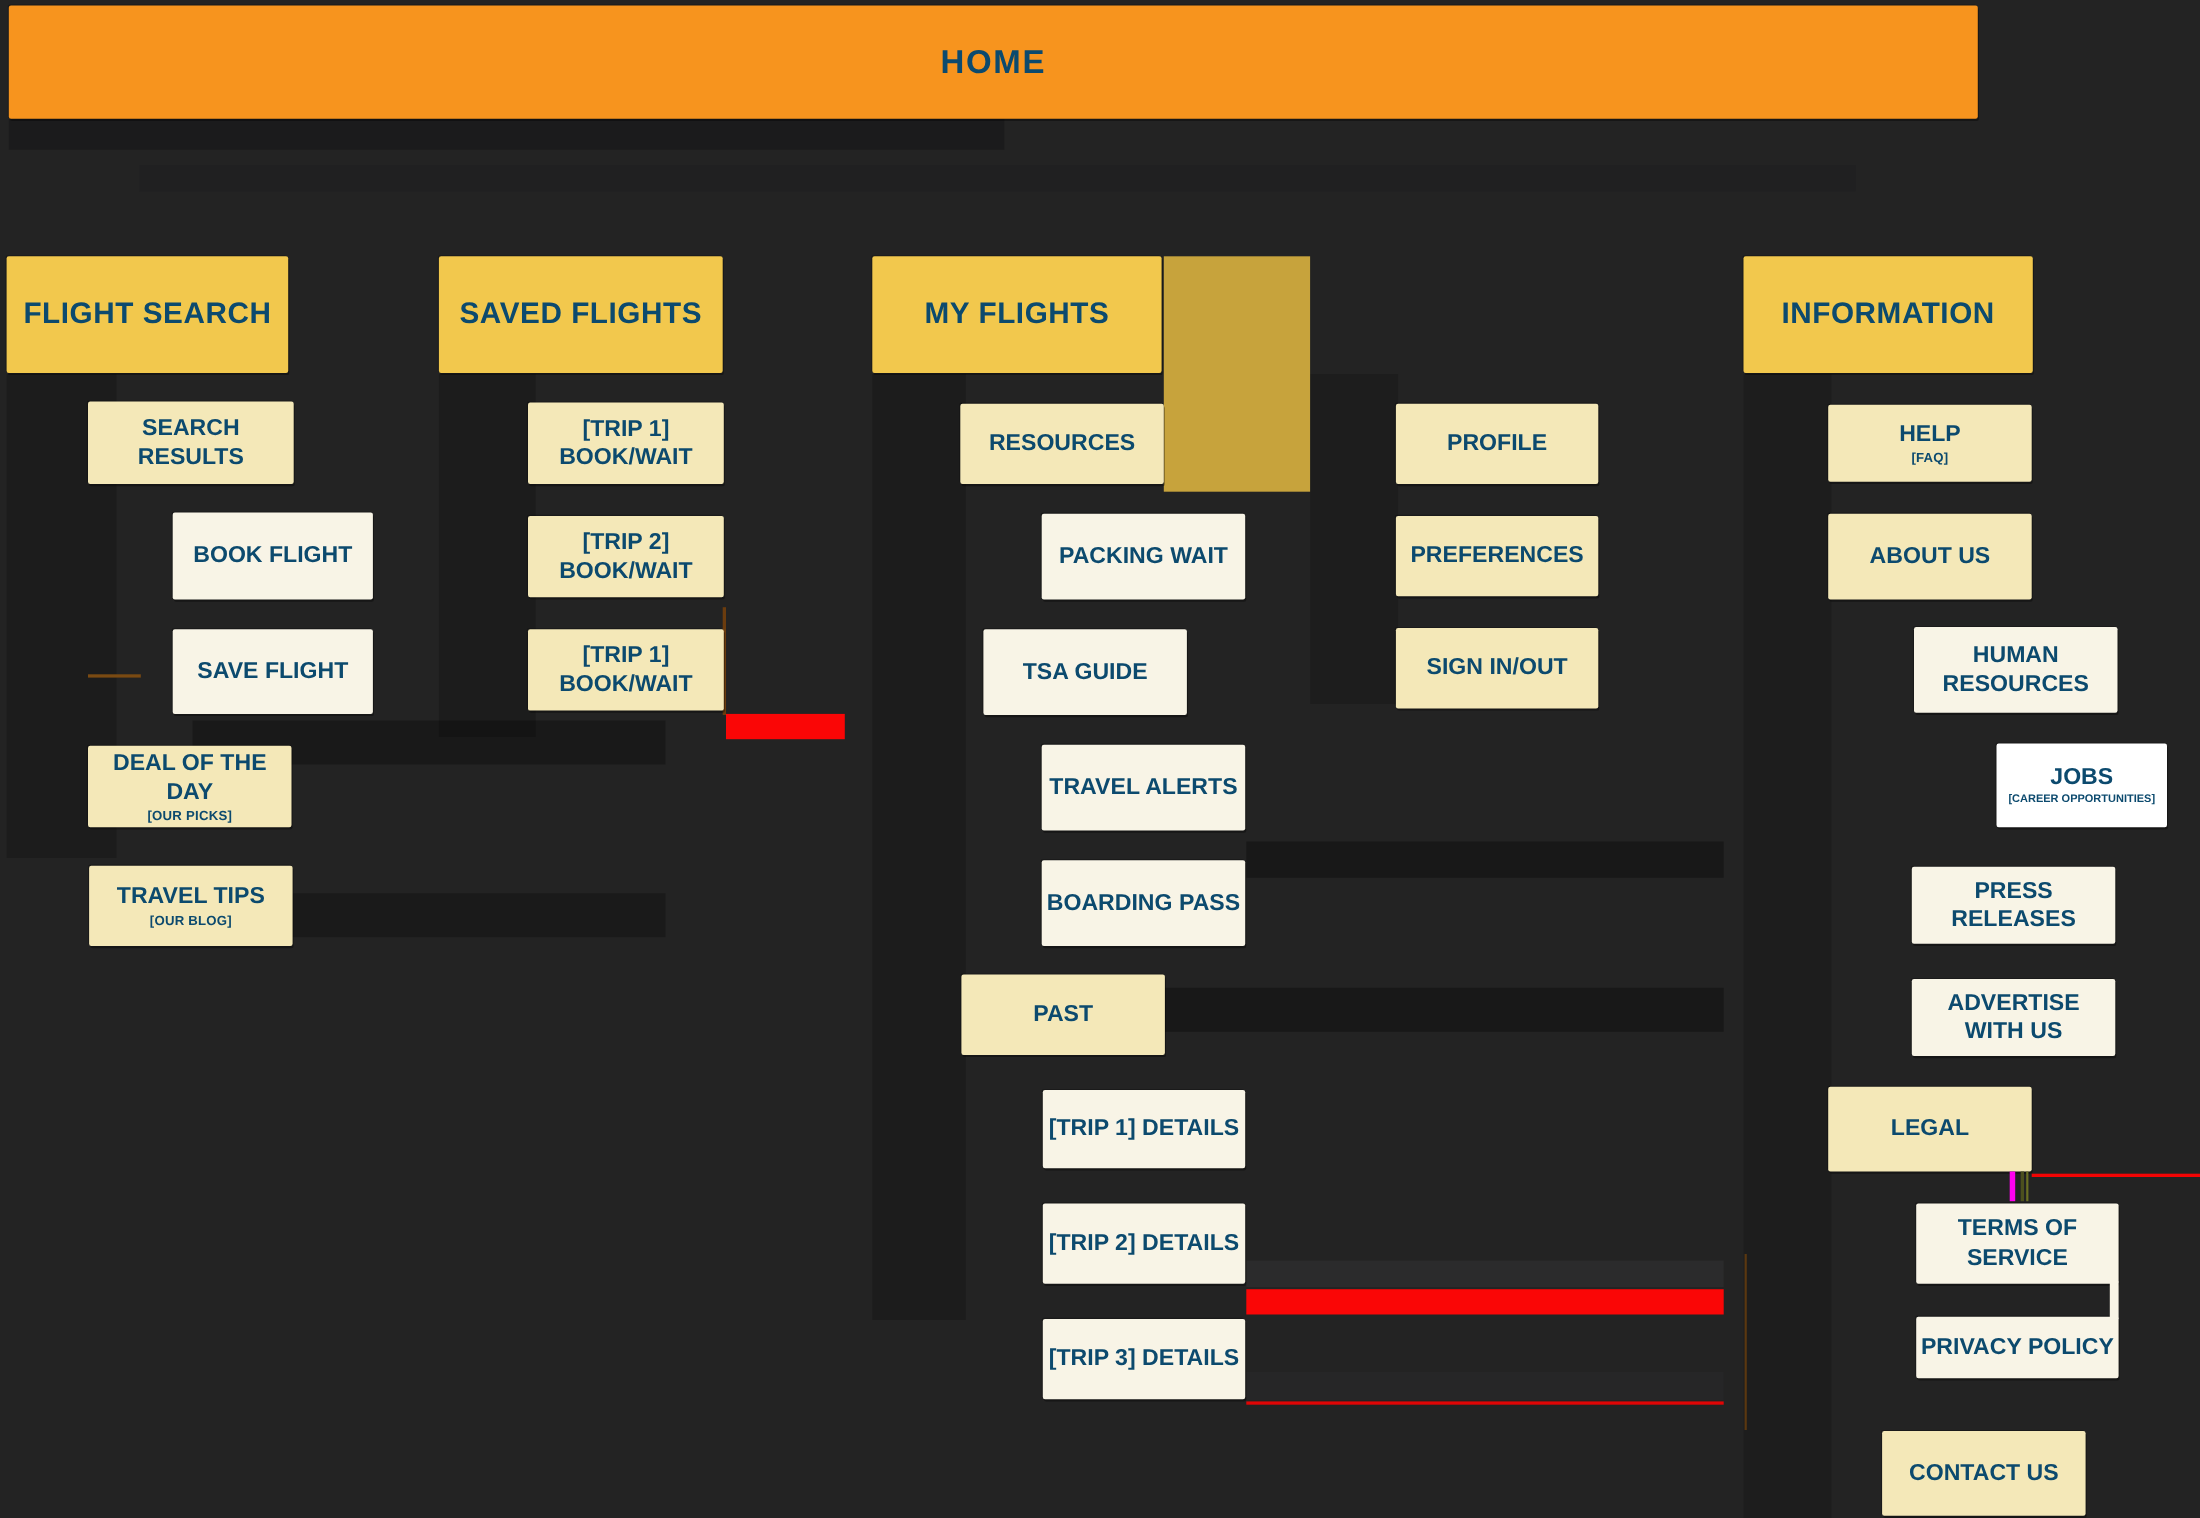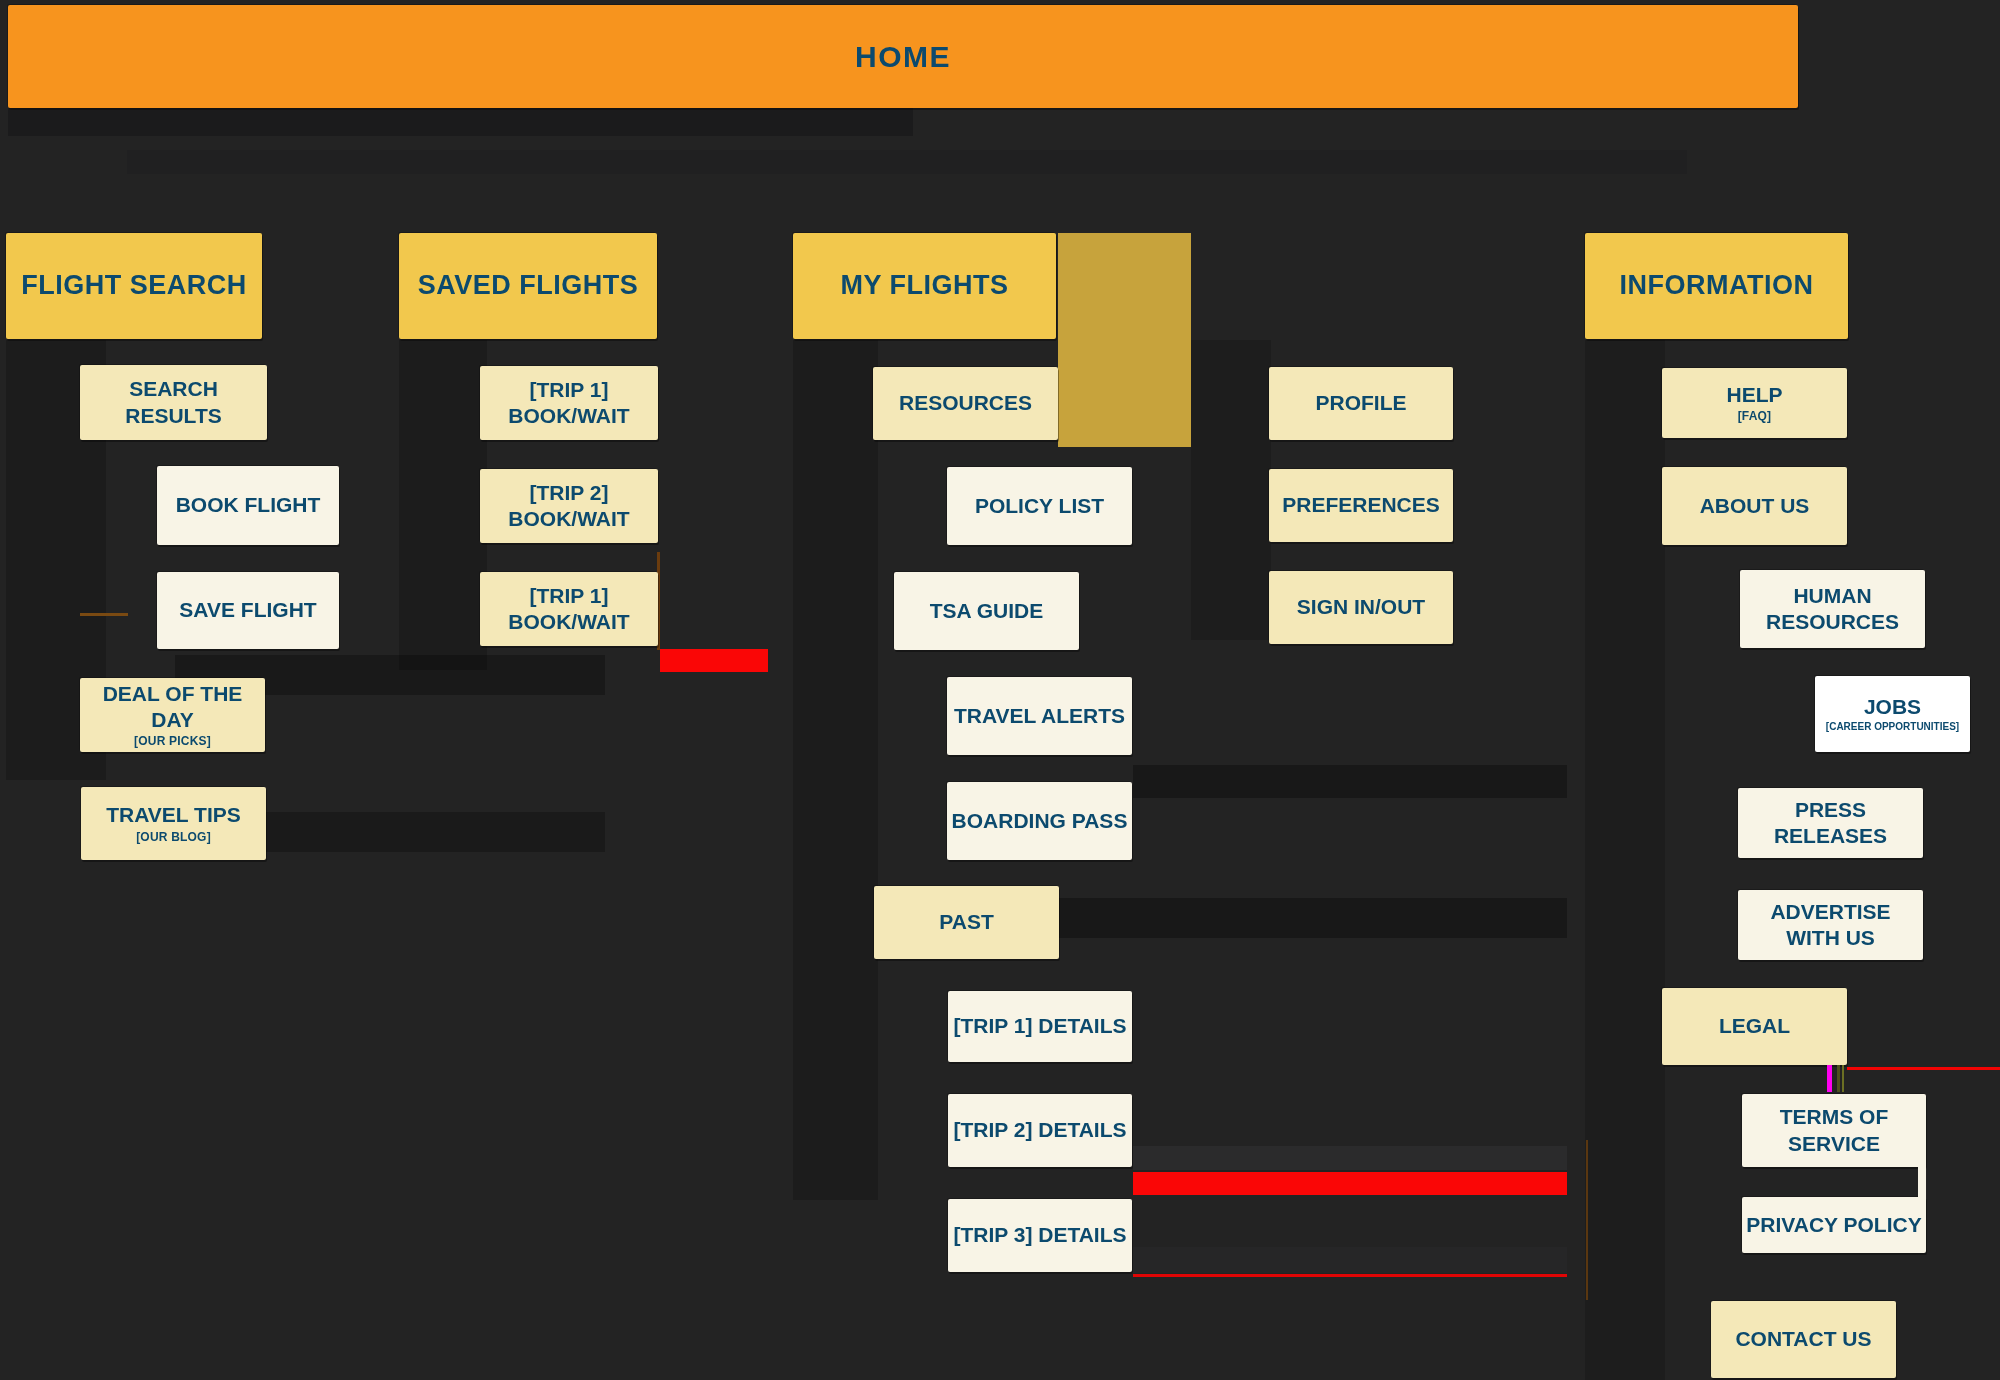--- a/index.html
+++ b/index.html
@@ -90,21 +90,21 @@
   <div class="node lv2" style="left:480px;top:572px;width:178px;height:74px;">
     <span>[TRIP 1]</span>
     <span>BOOK/WAIT</span>
   </div>
   <div class="redbar" style="left:660px;top:649px;width:108px;height:23px;"></div>
 
   <div class="node lv2" style="left:873px;top:367px;width:185px;height:73px;">
     <span>RESOURCES</span>
   </div>
   <div class="node lv3" style="left:947px;top:467px;width:185px;height:78px;">
-    <span>POLICY LIST</span>
+    <span>PACKING WAIT</span>
   </div>
   <div class="node lv3" style="left:894px;top:572px;width:185px;height:78px;">
     <span>TSA GUIDE</span>
   </div>
   <div class="node lv3" style="left:947px;top:677px;width:185px;height:78px;">
     <span>TRAVEL ALERTS</span>
   </div>
   <div class="node lv3" style="left:947px;top:782px;width:185px;height:78px;">
     <span>BOARDING PASS</span>
   </div>

